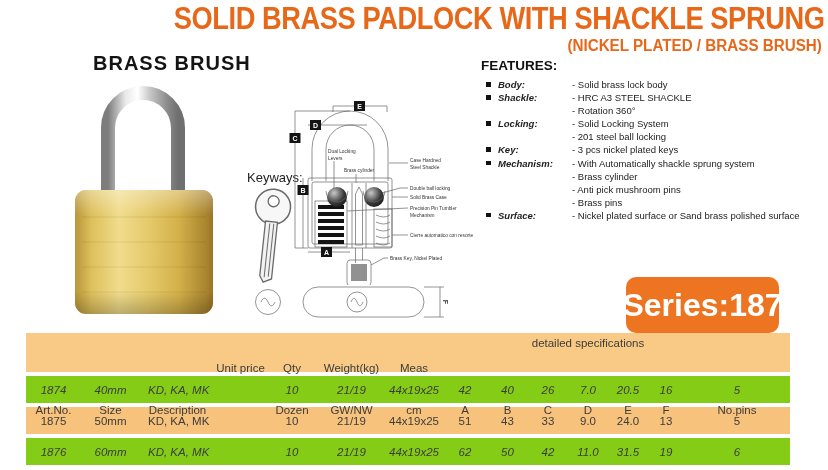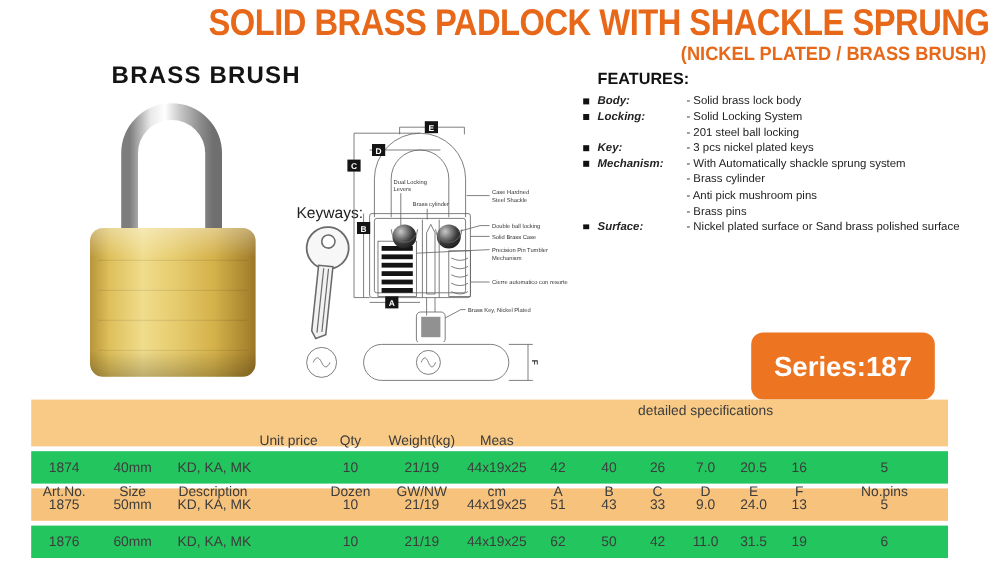--- a/index.html
+++ b/index.html
@@ -13,40 +13,40 @@
   .finish-label { position:absolute; left:93px; top:52px; font-size:20px; font-weight:bold; color:#141414; letter-spacing:1px; }
   .keyways-label { position:absolute; left:247px; top:170px; font-size:13px; font-weight:normal; color:#222; }
 
   .padlock-photo { position:absolute; left:68px; top:82px; }
   .keyblank { position:absolute; left:243px; top:186px; }
   .squiggle-small { position:absolute; left:251px; top:286px; }
   .diagram { position:absolute; left:288px; top:85px; }
   .base-oval { position:absolute; left:288px; top:282px; }
 
   .features { position:absolute; left:481px; top:58px; width:347px; }
-  .features-title { font-size:13.5px; font-weight:bold; color:#111; margin-left:17px; margin-bottom:5px; }
+  .features-title { font-size:13.5px; font-weight:bold; color:#111; margin-bottom:5px; }
   .feat { display:flex; align-items:flex-start; padding-left:5px; font-size:9.5px; line-height:13.1px; color:#222; }
   .feat .bullet { width:12px; padding-top:4px; }
   .feat .bullet i { display:block; width:4.5px; height:4.5px; background:#111; }
   .feat .label { width:74px; font-weight:bold; font-style:italic; }
   .feat .lines { flex:1; white-space:nowrap; }
 
   .series-badge { position:absolute; left:626px; top:277px; width:153px; height:56px; background:#ed7420;
-                  border-radius:10px; color:#fff; font-size:23px; font-weight:bold;
+                  border-radius:10px; color:#fff; font-size:32px; font-weight:bold;
                   display:flex; align-items:center; justify-content:center; }
 
   .spec-table { position:absolute; left:26px; top:333px; width:764px; font-size:11.5px; color:#3c3c3c; }
   .thead { position:relative; height:39px; background:#f8ca85; display:grid;
            grid-template-columns:55px 59px 75px 51px 52px 67px 58px 44px 41px 40px 40px 40px 36px 106px; }
   .th { display:flex; flex-direction:column; justify-content:center; align-items:center; }
   .th span { display:block; height:13px; line-height:13px; text-align:center;margin-top:29px; }
   .group-hdr { position:absolute; left:500px; top:4px; width:124px; height:13px; line-height:13px; text-align:center; }
   .trow { height:27px; margin-top:4px; display:grid; align-items:center;
           grid-template-columns:55px 59px 75px 51px 52px 67px 58px 44px 41px 40px 40px 40px 36px 106px; }
-  .trow.light { background:#22c55e; }
+  .trow.light { background:#84cc16;font-style:italic; }
   .trow.dark  { background:#f7c27c; }
   .td { text-align:center; }
   .td.cl { text-align:left; padding-left:8px; }
 
   svg text { font-family:"Liberation Sans", sans-serif; }
   .lbl { font-size:4.8px; fill:#333; }
   .dimbox { fill:#141414; }
   .dimtxt { fill:#ffffff; font-size:7px; font-weight:bold; }
   .ln { stroke:#666; stroke-width:0.7; fill:none; }
 </style>
@@ -216,20 +216,30 @@
       </span>
     <span class="label">Body:</span>
     <span class="lines">
         <div>- Solid brass lock body</div>
       </span>
   </div>
   <div class="feat">
     <span class="bullet">
         <i></i>
       </span>
+    <span class="label">Shackle:</span>
+    <span class="lines">
+        <div>- HRC A3 STEEL SHACKLE</div>
+        <div>- Rotation 360°</div>
+      </span>
+  </div>
+  <div class="feat">
+    <span class="bullet">
+        <i></i>
+      </span>
     <span class="label">Locking:</span>
     <span class="lines">
         <div>- Solid Locking System</div>
         <div>- 201 steel ball locking</div>
       </span>
   </div>
   <div class="feat">
     <span class="bullet">
         <i></i>
       </span>

